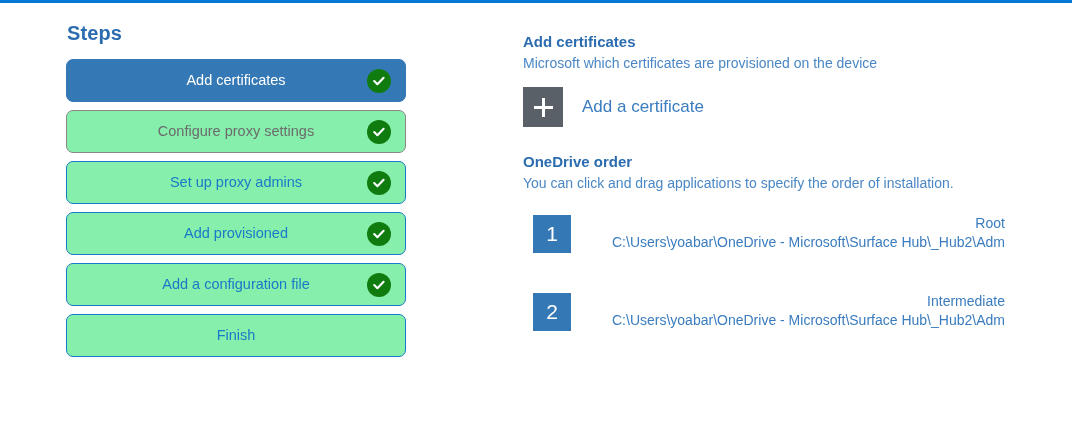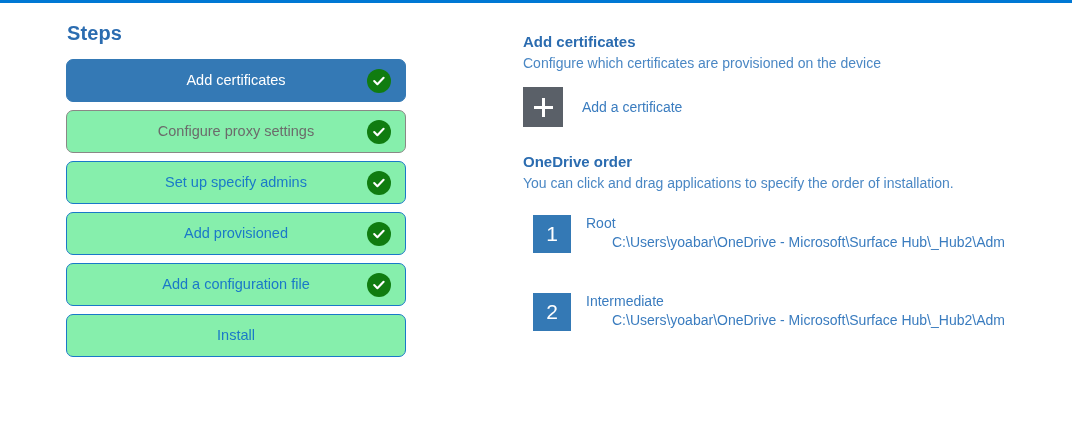--- a/index.html
+++ b/index.html
@@ -138,21 +138,21 @@
     background: #ffffff;
   }
   .plus-tile span::before {
     left: 8px; top: 0; width: 3px; height: 19px;
   }
   .plus-tile span::after {
     top: 8px; left: 0; height: 3px; width: 19px;
   }
   .add-cert-label {
     margin-left: 19px;
-    font-size: 14px;
+    font-size: 17px;
     color: #3a7cbf;
     text-align: right;
   }
 
   .install-block { margin-top: 26px; }
 
   .order-list { margin-top: 24px; }
   .order-item {
     display: flex;
     align-items: flex-start;
@@ -168,20 +168,21 @@
     color: #ffffff;
     font-size: 21px;
     display: flex;
     align-items: center;
     justify-content: center;
     flex: 0 0 auto;
   }
   .order-text {
     margin-left: 15px;
     margin-top: -1px;
+    text-align: right;
   }
   .order-name {
     font-size: 14px;
     color: #3a7cbf;
     line-height: 19px;
   }
   .order-path {
     font-size: 14px;
     color: #3a7cbf;
     line-height: 19px;
@@ -210,21 +211,21 @@
     <div class="step-btn muted">
       <span class="step-label">Configure proxy settings</span>
       <span class="check">
         <svg width="14" height="14" viewBox="0 0 14 14">
             <path d="M2.2 7.1 L5.4 10.2 L11.6 3.8" fill="none" stroke="#ffffff" stroke-width="2.1" stroke-linecap="round" stroke-linejoin="round"></path>
           </svg>
       </span>
     </div>
 
     <div class="step-btn">
-      <span class="step-label">Set up specify admins</span>
+      <span class="step-label">Set up proxy admins</span>
       <span class="check">
         <svg width="14" height="14" viewBox="0 0 14 14">
             <path d="M2.2 7.1 L5.4 10.2 L11.6 3.8" fill="none" stroke="#ffffff" stroke-width="2.1" stroke-linecap="round" stroke-linejoin="round"></path>
           </svg>
       </span>
     </div>
 
 
     <div class="step-btn">
       <span class="step-label">Add provisioned</span>
@@ -238,29 +239,29 @@
     <div class="step-btn">
       <span class="step-label">Add a configuration file</span>
       <span class="check">
         <svg width="14" height="14" viewBox="0 0 14 14">
             <path d="M2.2 7.1 L5.4 10.2 L11.6 3.8" fill="none" stroke="#ffffff" stroke-width="2.1" stroke-linecap="round" stroke-linejoin="round"></path>
           </svg>
       </span>
     </div>
 
     <div class="step-btn">
-      <span class="step-label">Install</span>
+      <span class="step-label">Finish</span>
     </div>
   </div>
 
   <div class="detail-col">
 
     <div style="margin-top:30px;">
       <div class="section-head">Add certificates</div>
-      <div class="section-sub">Configure which certificates are provisioned on the device</div>
+      <div class="section-sub">Microsoft which certificates are provisioned on the device</div>
 
       <div class="add-cert-row">
         <span class="plus-tile">
             <span></span>
           </span>
         <span class="add-cert-label">Add a certificate</span>
       </div>
     </div>
 
     <div class="install-block">

